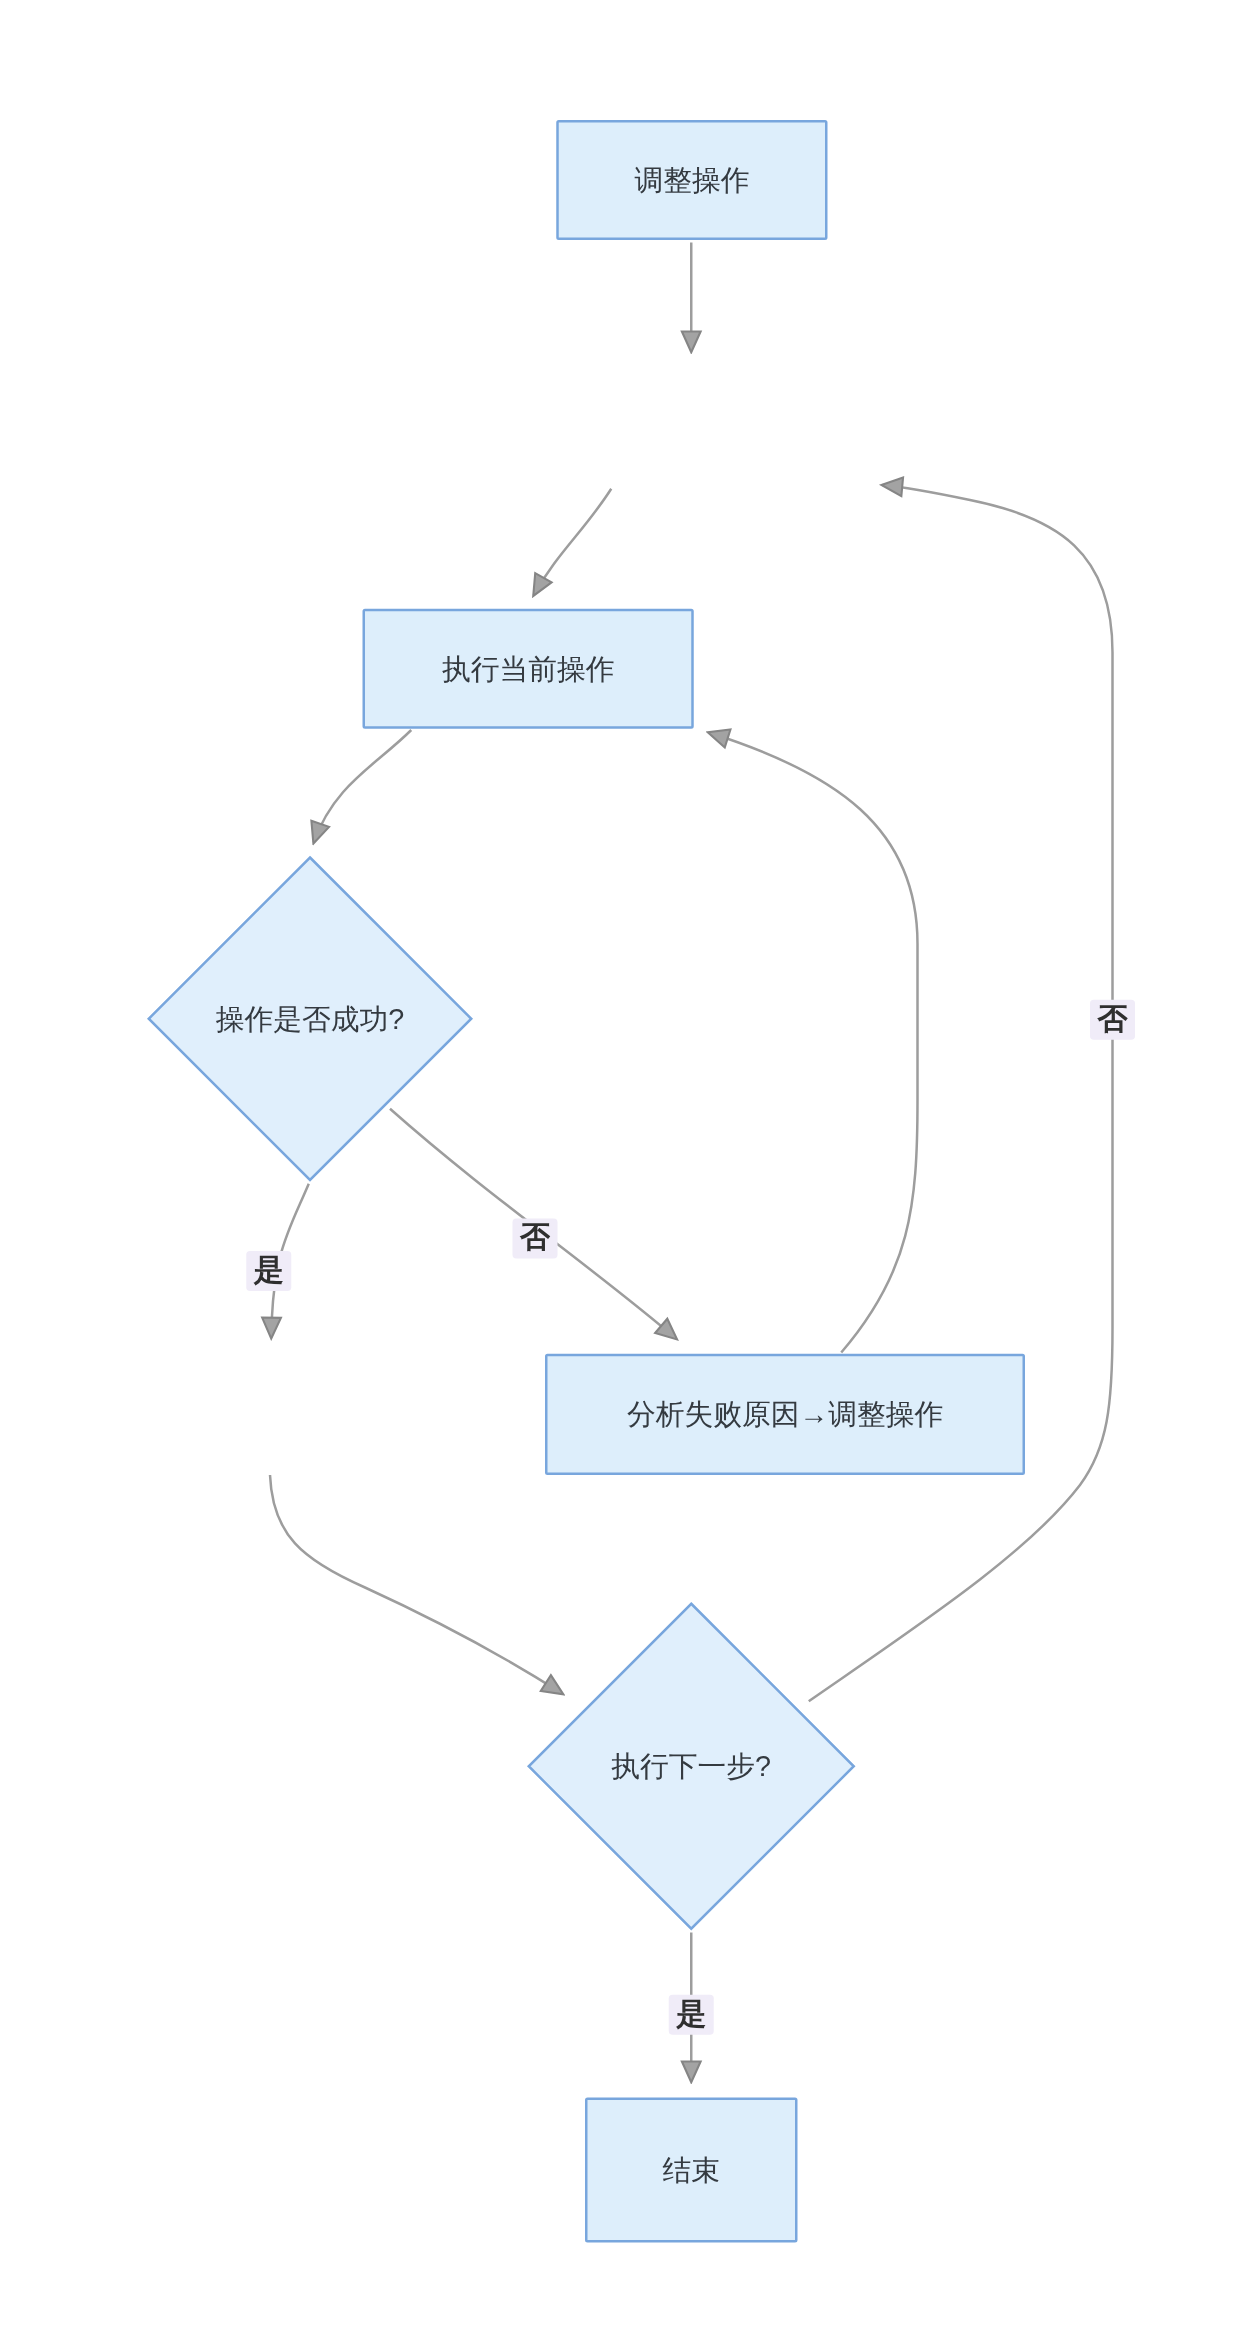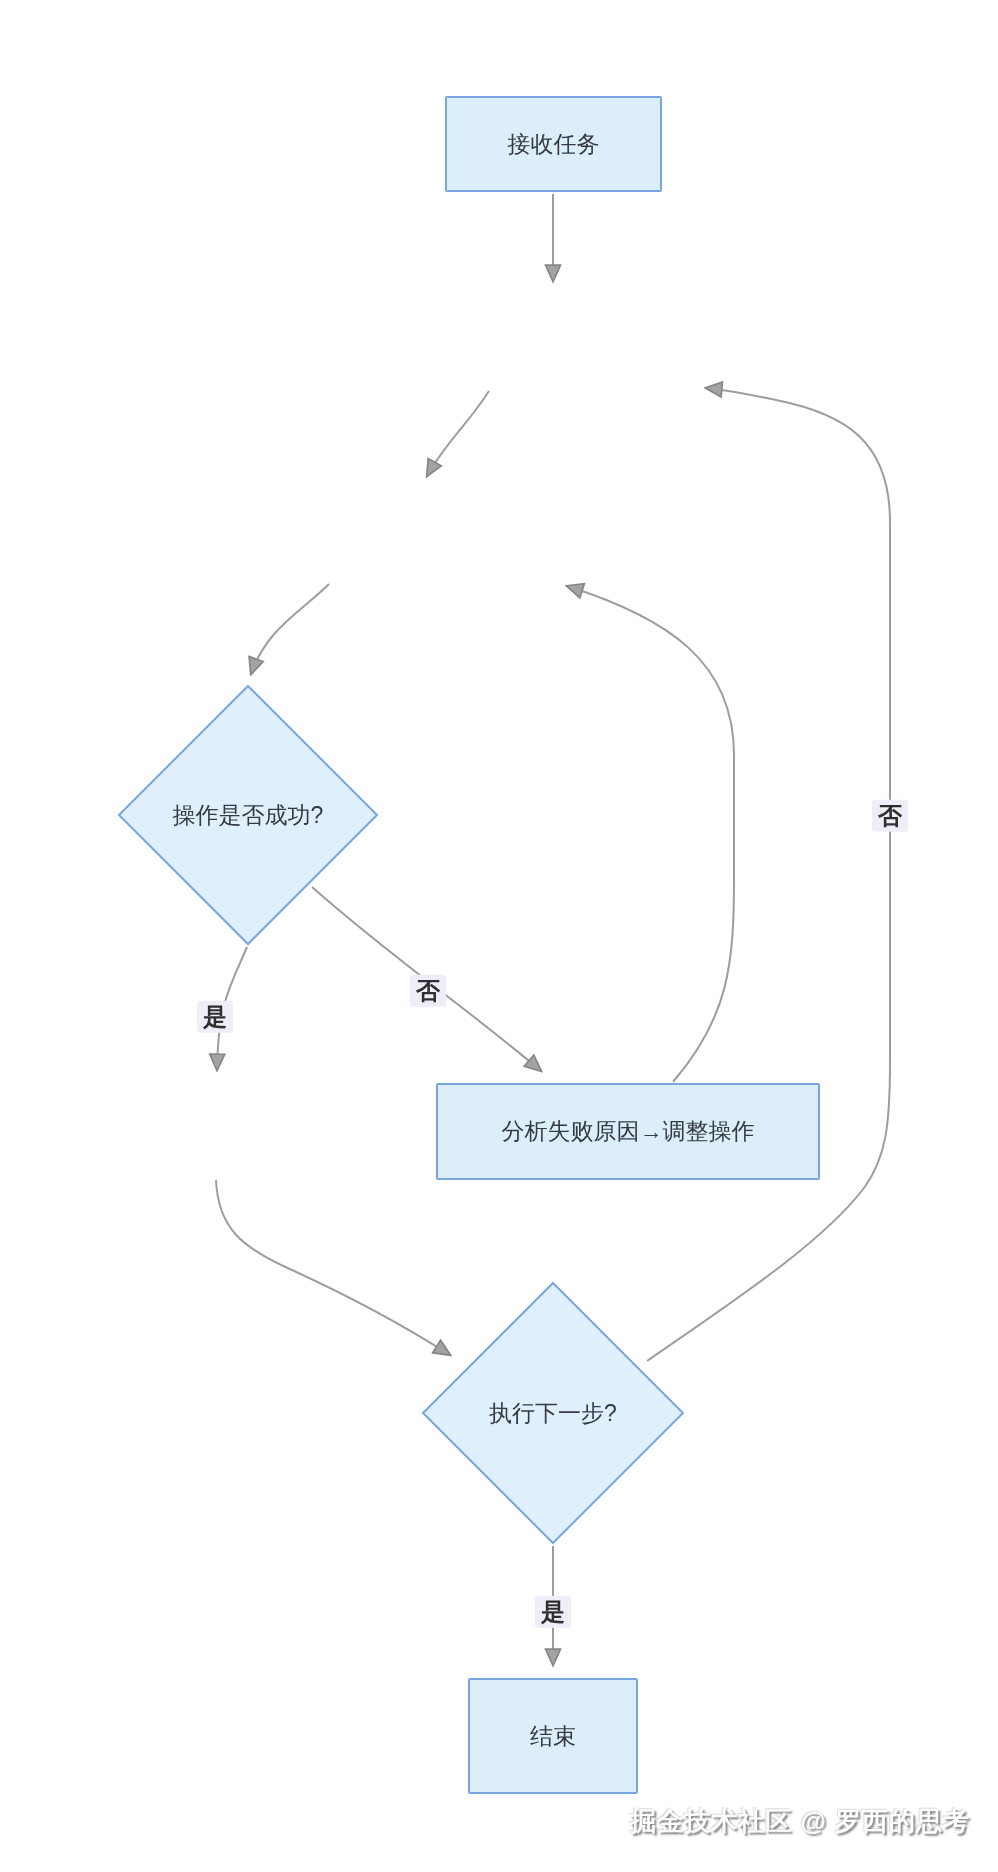--- a/index.html
+++ b/index.html
@@ -45,24 +45,27 @@
     <path class="edge" marker-end="url(#arrow)" d="M 329 584 C 301 612, 267 628, 251 674"></path>
     <path class="edge" marker-end="url(#arrow)" d="M 247 947 C 231 985, 218 1002, 217 1070"></path>
     <path class="edge" marker-end="url(#arrow)" d="M 312 887 C 392 958, 472 1012, 541 1071"></path>
     <path class="edge" marker-end="url(#arrow)" d="M 673 1082 C 728 1018, 734 965, 734 880 L 734 755 C 734 662, 668 618, 567 586"></path>
     <path class="edge" marker-end="url(#arrow)" d="M 216 1180 C 218 1228, 242 1248, 292 1270 C 362 1302, 414 1332, 450 1355"></path>
     <path class="edge" marker-end="url(#arrow)" d="M 553 1546 L 553 1665"></path>
     <path class="edge" marker-end="url(#arrow)" d="M 647 1361 C 735 1300, 822 1243, 864 1188 C 886 1158, 890 1125, 890 1062 L 890 522 C 890 442, 846 414, 776 400 C 752 395, 728 390, 706 388"></path>
   </svg>
 
   <div class="node rect" style="left:445px;top:96px;width:217px;height:96px">
-    <span class="nlabel">接收任务</span>
+    <span class="nlabel">调整操作</span>
   </div>
 
 
+  <div class="node rect" style="left:290px;top:487px;width:265px;height:96px">
+    <span class="nlabel">执行当前操作</span>
+  </div>
 
   <div class="node diamond" style="left:117px;top:684px;width:262px;height:262px">
     <svg viewBox="0 0 262 262">
       <polygon class="diamond-shape" points="131,2 260,131 131,260 2,131"></polygon>
     </svg>
     <span class="nlabel">操作是否成功?</span>
   </div>
 
 
   <div class="node rect" style="left:436px;top:1083px;width:384px;height:97px">
@@ -78,15 +81,14 @@
 
   <div class="node rect" style="left:468px;top:1678px;width:170px;height:116px">
     <span class="nlabel">结束</span>
   </div>
 
   <div class="edge-label" style="left:215px;top:1017px">是</div>
   <div class="edge-label" style="left:428px;top:991px">否</div>
   <div class="edge-label" style="left:553px;top:1612px">是</div>
   <div class="edge-label" style="left:890px;top:816px">否</div>
 
-  <div class="watermark">掘金技术社区 @ 罗西的思考</div>
 
 </div>
 
 </body></html>

